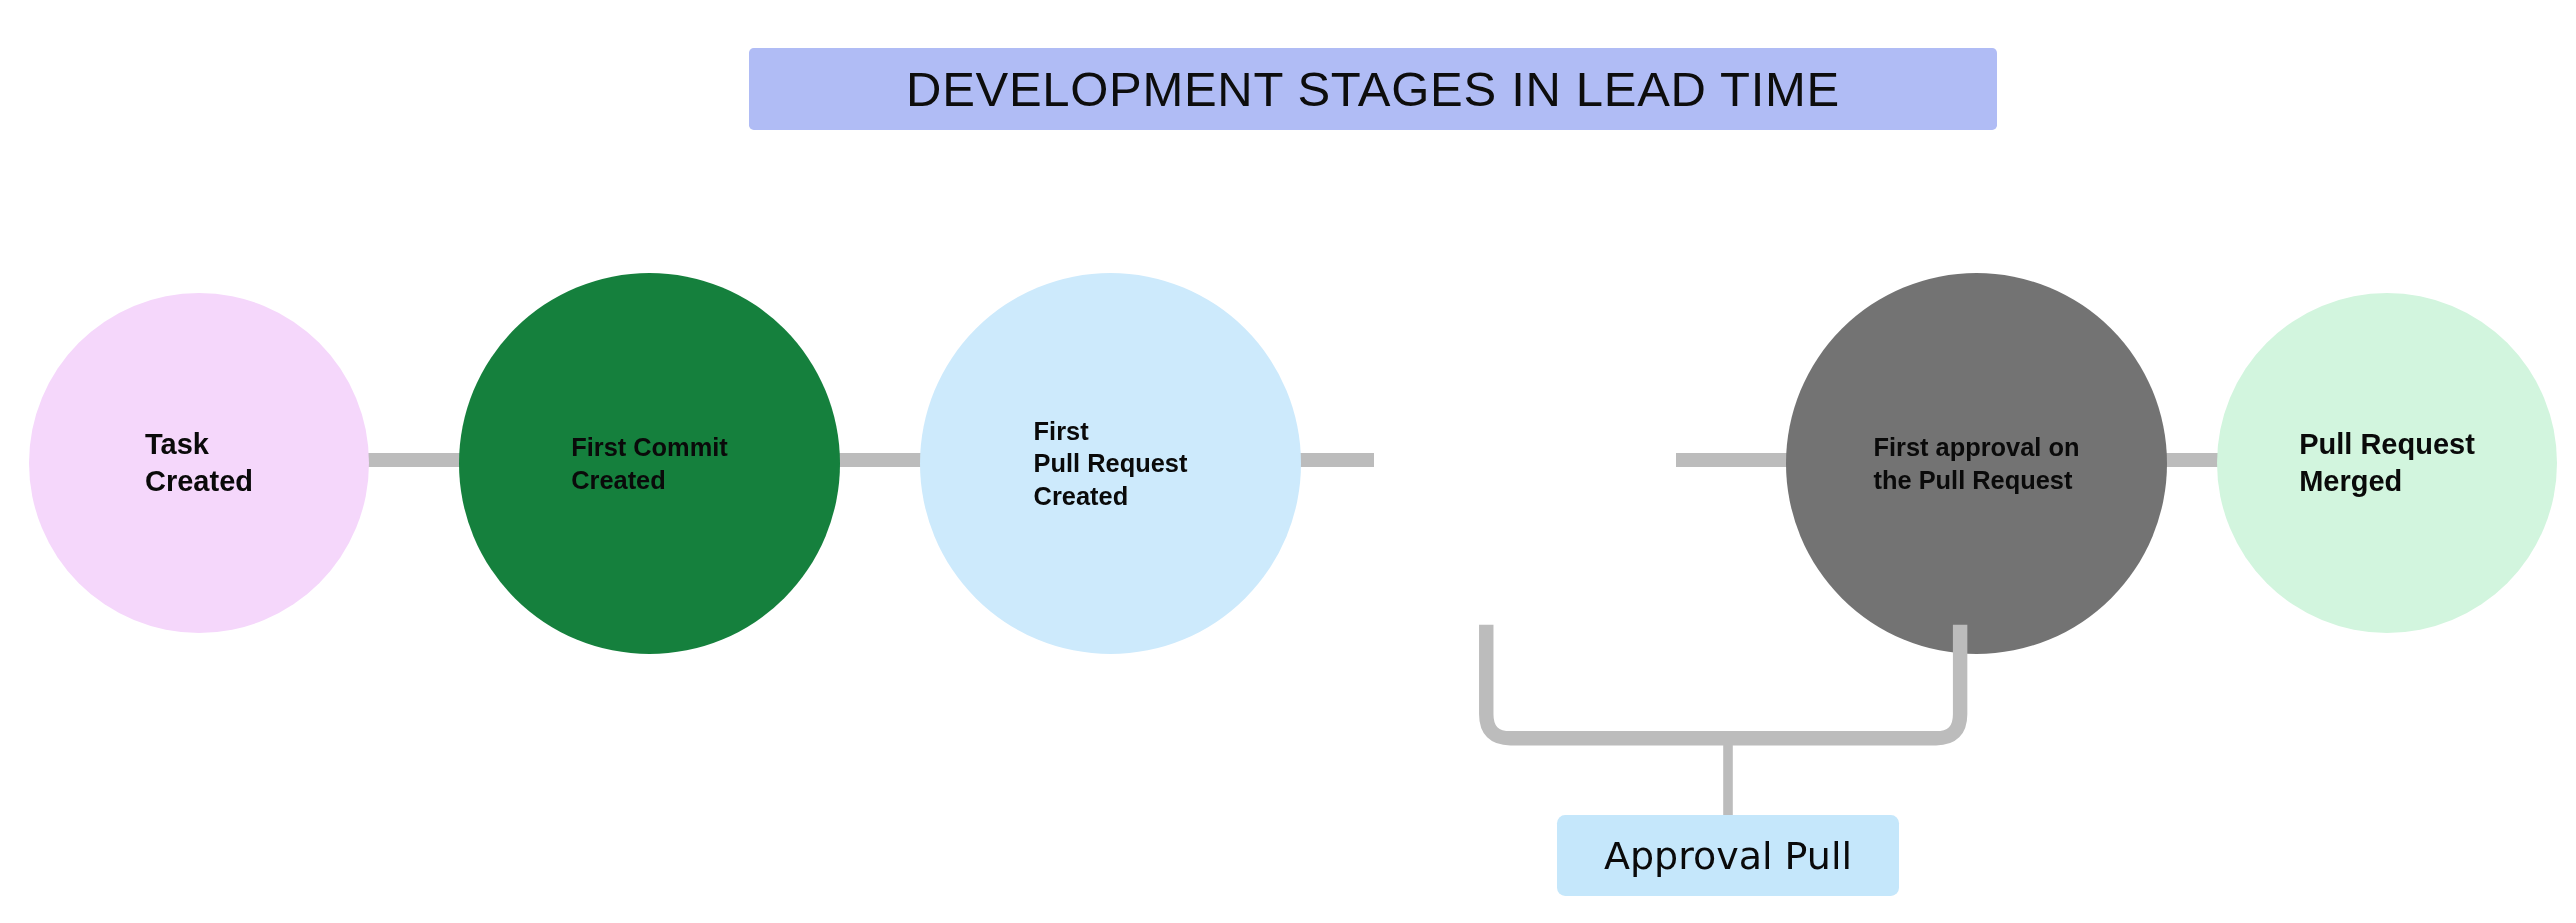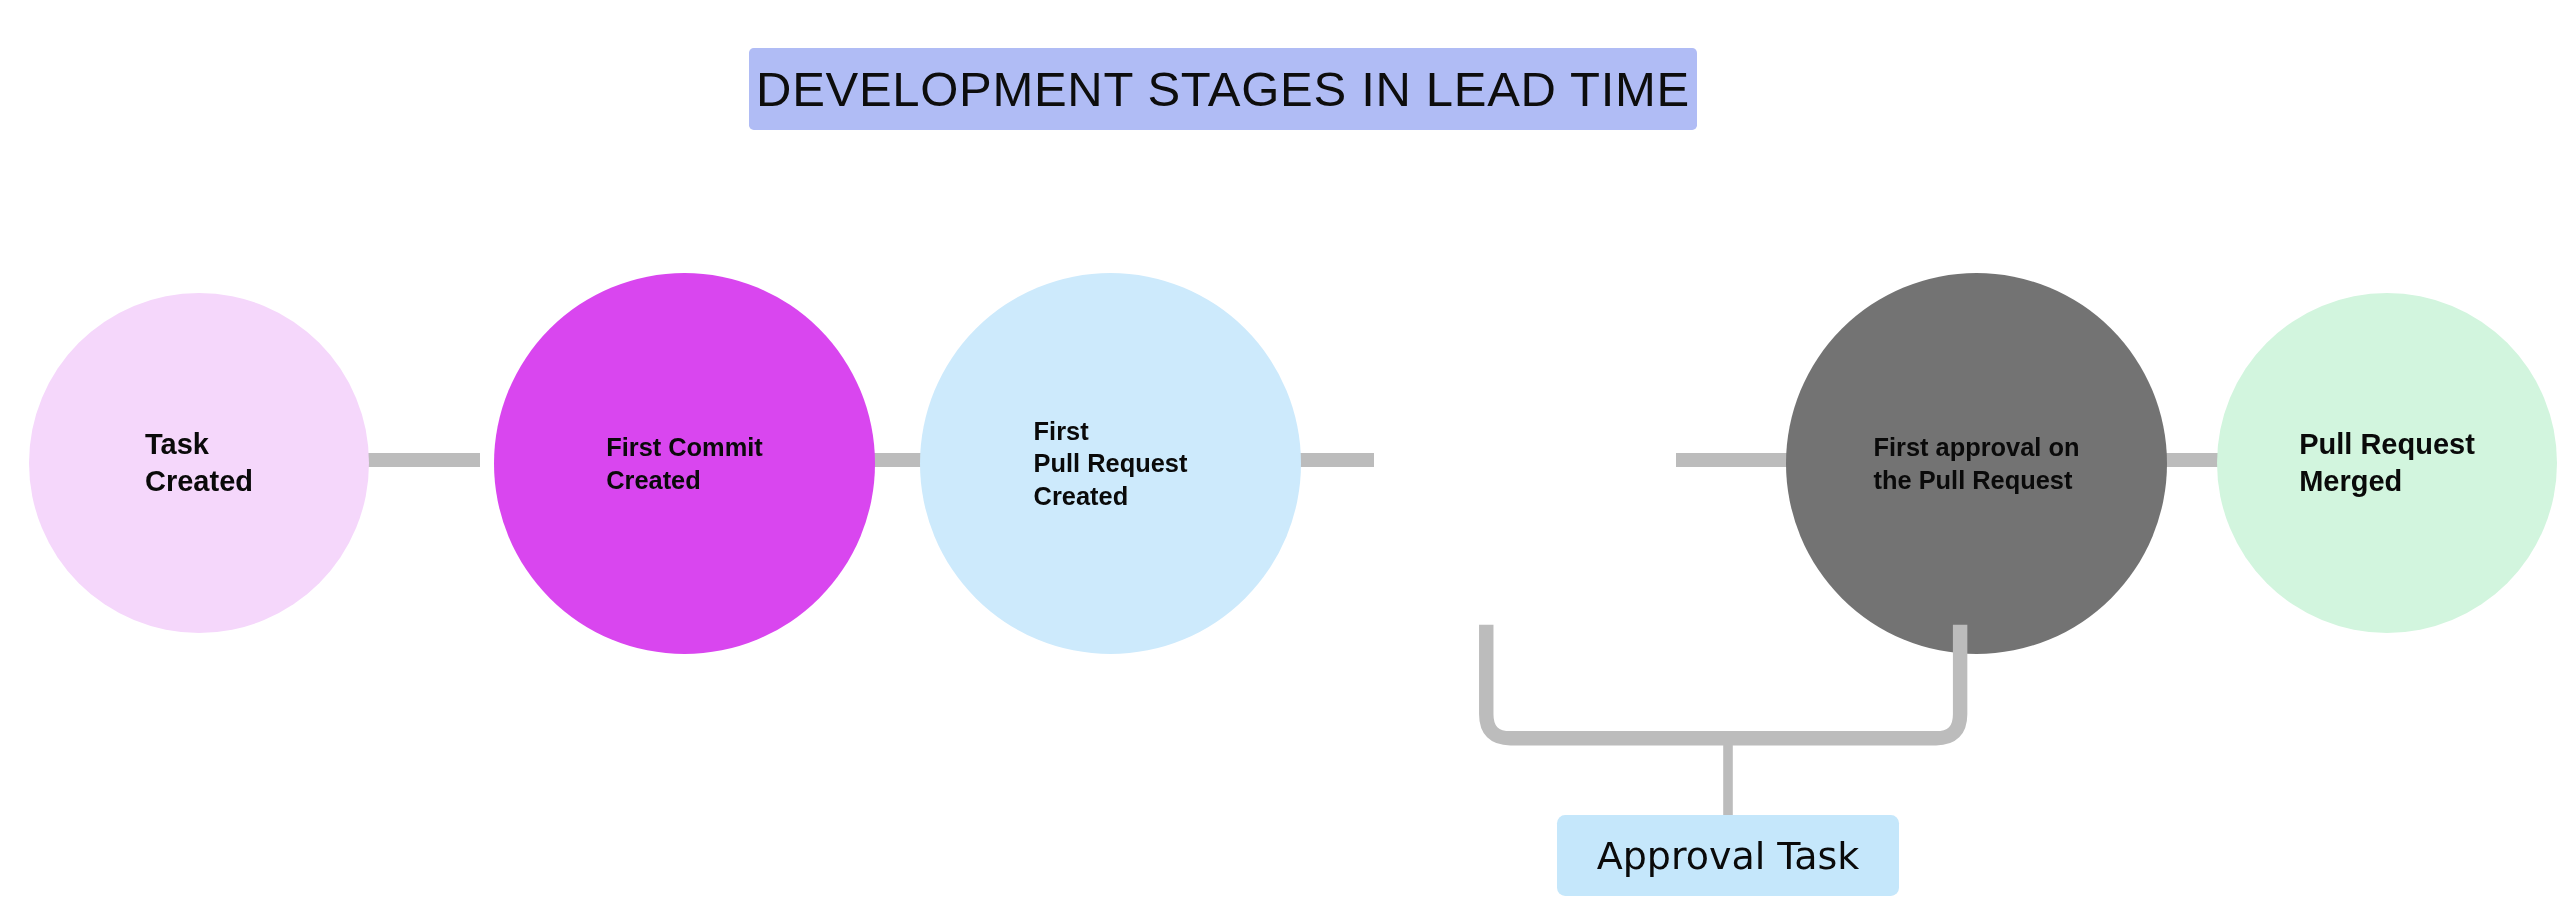--- a/index.html
+++ b/index.html
@@ -17,21 +17,21 @@
     height: 923px;
     background: #ffffff;
     overflow: hidden;
   }
 
   
   #title-box {
     position: absolute;
     left: 749px;
     top: 48px;
-    width: 948px;
+    width: 1248px;
     height: 82px;
     background: #b0bcf5;
     border-radius: 4.8px;
     display: flex;
     align-items: center;
     justify-content: center;
     box-sizing: border-box;
   }
   #title-text {
     font-family: "Liberation Sans", sans-serif;
@@ -116,21 +116,21 @@
   <div class="connector" style="left:804px; top:453px; width:129px;"></div>
   <div class="connector" style="left:1249px; top:453px; width:125px;"></div>
   <div class="connector" style="left:1676px; top:453px; width:131px;"></div>
   <div class="connector" style="left:2110px; top:453px; width:110px;"></div>
 
   <div class="node" style="left:29px; top:293px; width:340px; height:340px; background:#f5d7fb;">
     <span class="node-label sz-lg">Task
 Created</span>
   </div>
 
-  <div class="node" style="left:494px; top:273px; width:381px; height:381px; background:#d946ef;">
+  <div class="node" style="left:459px; top:273px; width:381px; height:381px; background:#15803d;">
     <span class="node-label sz-md">First Commit
 Created</span>
   </div>
 
   <div class="node" style="left:920px; top:273px; width:381px; height:381px; background:#cdeafc;">
     <span class="node-label sz-md">First
 Pull Request
 Created</span>
   </div>
 
@@ -144,17 +144,17 @@
     <span class="node-label sz-lg">Pull Request
 Merged</span>
   </div>
 
   <svg id="bracket-svg" viewBox="0 0 830 310" preserveAspectRatio="none" aria-hidden="true">
     <path d="M 63 10 L 63 140 Q 63 175 98 175 L 718 175 Q 753 175 753 140 L 753 10" fill="none" stroke="#bcbcbc" stroke-width="21" stroke-linecap="butt"></path>
     <line x1="415" y1="175" x2="415" y2="290" stroke="#bcbcbc" stroke-width="14" stroke-linecap="butt"></line>
   </svg>
 
   <div id="approval-box">
-    <span id="approval-text">Approval Task</span>
+    <span id="approval-text">Approval Pull</span>
   </div>
 
 </div>
 
 
 </body></html>

